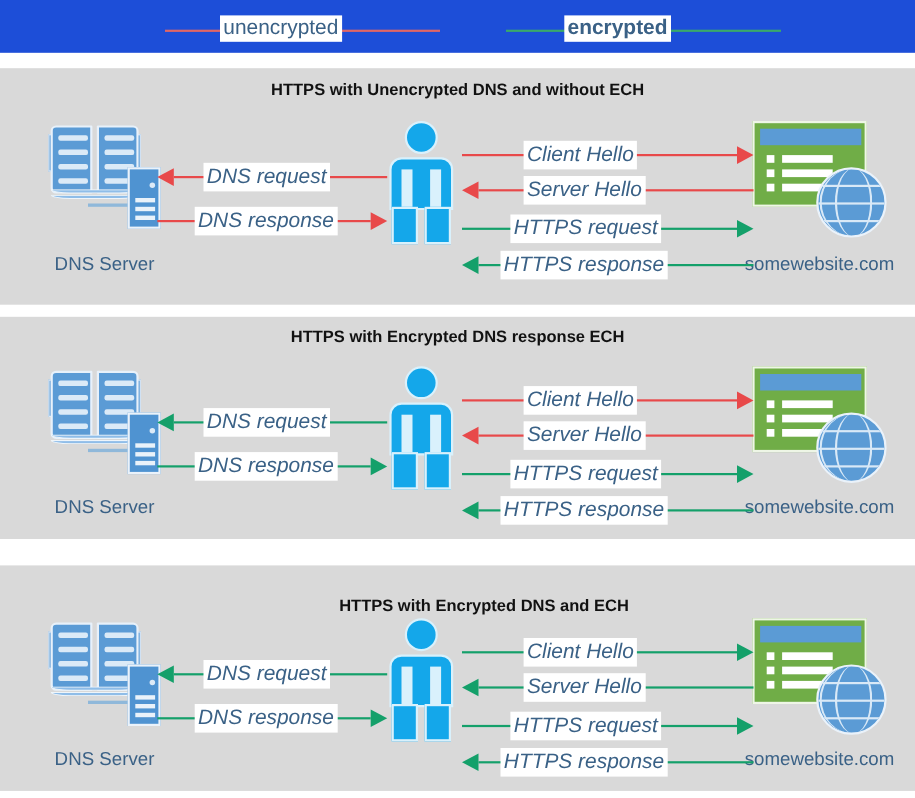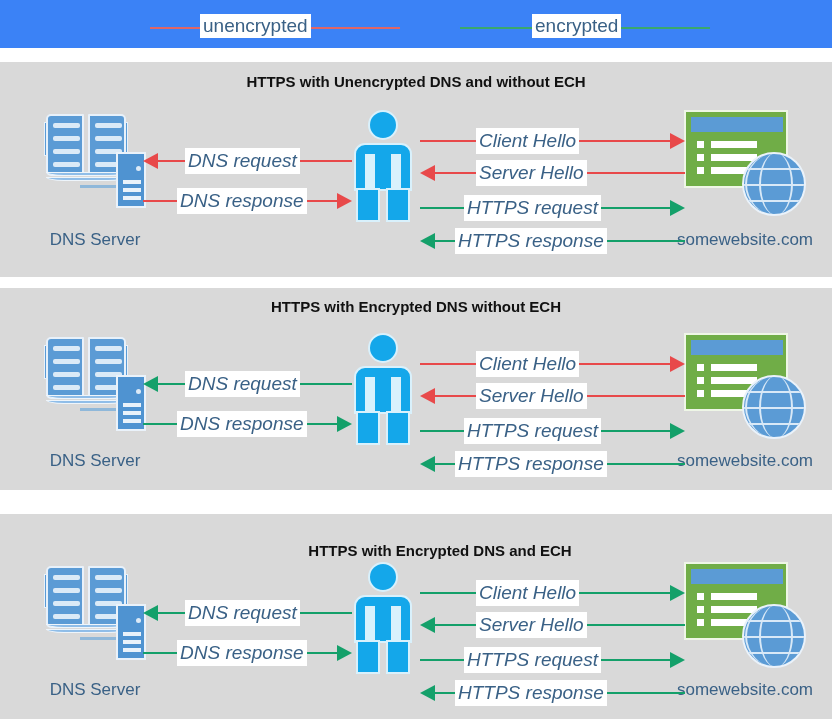--- a/index.html
+++ b/index.html
@@ -11,21 +11,21 @@
     font-family: "Liberation Sans", sans-serif;
     overflow: hidden;
     position: relative;
   }
   .stage { position: relative; width: 832px; height: 725px; background:#ffffff; }
 
   
   .legend {
     position: absolute; left: 0; top: 0;
     width: 832px; height: 48px;
-    background: #3b82f6;
+    background: #1d4ed8;
   }
   .legend-item { position: absolute; top: 0; height: 48px; }
   .legend-line {
     position: absolute; top: 27px; height: 2px;
   }
   .legend-label {
     position: absolute; top: 14px;
     background: #ffffff;
     color: #3a6186;
     font-size: 19px;
@@ -208,21 +208,21 @@
 
 <div class="stage">
 
   <div class="legend">
     <div class="legend-item" style="left:150px;width:250px;">
       <div class="legend-line" style="left:0;width:250px;background:#e06666;"></div>
       <div class="legend-label" style="left:50px;">unencrypted</div>
     </div>
     <div class="legend-item" style="left:460px;width:250px;">
       <div class="legend-line" style="left:0;width:250px;background:#3aa86b;"></div>
-      <div class="legend-label" style="left:72px;">encrypted</div>
+      <div class="legend-label" style="left:53px;font-weight:bold;">encrypted</div>
     </div>
   </div>
 
   <div class="panel" style="top:62px;height:215px;">
     <div class="panel-title" style="top:11px;">HTTPS with Unencrypted DNS and without ECH</div>
 
     <div class="dns-icon" style="left:30px;top:48px;">
       <div class="book">
         <div class="spine-l"></div>
         <div class="spine-r"></div>
@@ -307,21 +307,21 @@
       <div class="flabel" style="left:44px;">HTTPS request</div>
     </div>
     <div class="flow" style="left:420px;top:167px;width:265px;">
       <div class="line" style="left:15px;width:250px;background:#14a06a;"></div>
       <div class="head left" style="left:0;border-right-color:#14a06a;"></div>
       <div class="flabel" style="left:35px;">HTTPS response</div>
     </div>
   </div>
 
   <div class="panel" style="top:288px;height:202px;">
-    <div class="panel-title" style="top:10px;">HTTPS with Encrypted DNS without ECH</div>
+    <div class="panel-title" style="top:10px;">HTTPS with Encrypted DNS response ECH</div>
 
     <div class="dns-icon" style="left:30px;top:45px;">
       <div class="book">
         <div class="spine-l"></div>
         <div class="spine-r"></div>
         <div class="page lp">
           <div class="ln" style="top:7px;"></div>
             <div class="ln" style="top:20px;"></div>
           <div class="ln" style="top:33px;"></div>
             <div class="ln" style="top:46px;"></div>

